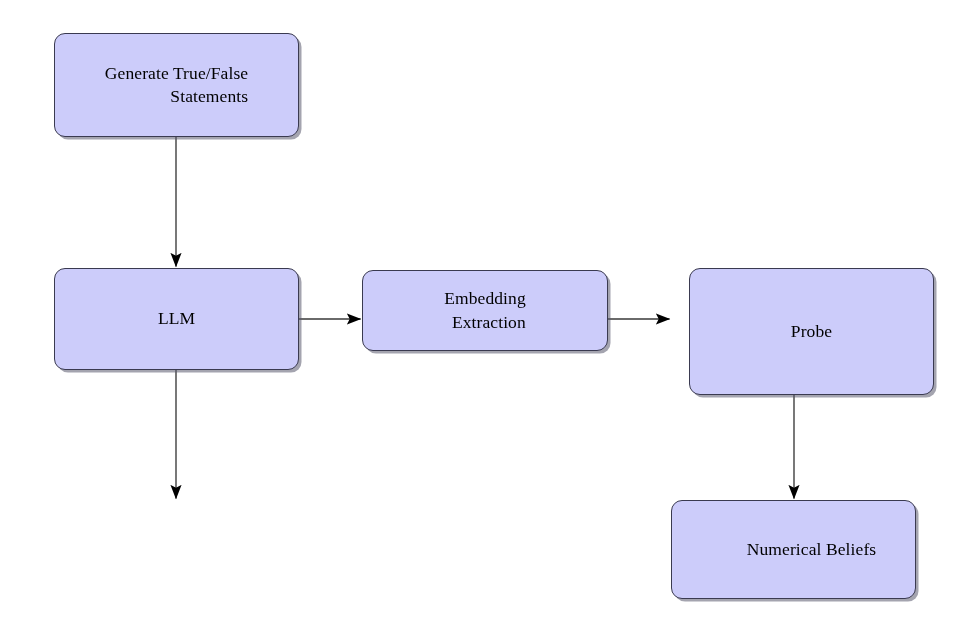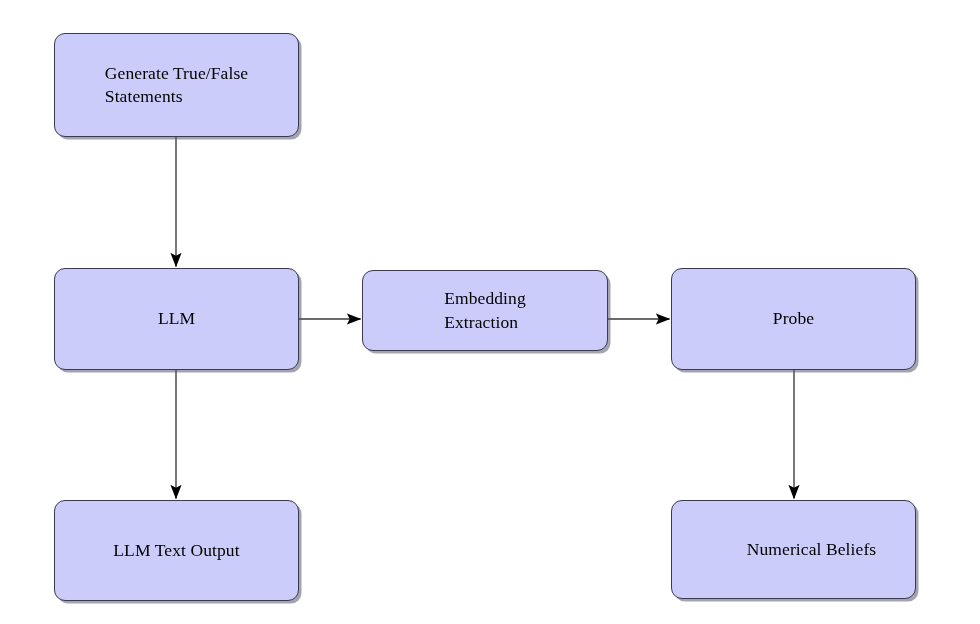--- a/index.html
+++ b/index.html
@@ -29,21 +29,21 @@
   .node {
     position: absolute;
     box-sizing: border-box;
     background: #ccccfa;
     border: 1.4px solid #3a3a50;
     border-radius: 11px;
     box-shadow: 3px 3px 0 -0.5px rgba(90,90,110,0.55);
     display: flex;
     align-items: center;
     justify-content: center;
-    text-align: left;
+    text-align: right;
     color: #000000;
     font-size: 17.5px;
     line-height: 1.33;
     letter-spacing: 0.1px;
     z-index: 2;
   }
   .node-label {
     display: block;
     padding: 0 10px;
     white-space: pre-line;
@@ -89,25 +89,22 @@
 
   <div class="node" style="left:54px; top:268px; width:245px; height:102px;">
     <span class="node-label">LLM</span>
   </div>
 
   <div class="node" style="left:362px; top:270px; width:246px; height:81px;">
     <span class="node-label">Embedding
 Extraction</span>
   </div>
 
-  <div class="node" style="left:671px; top:268px; width:245px; height:102px;">
+  <div class="node" style="left:689px; top:268px; width:245px; height:127px;">
     <span class="node-label">Probe</span>
   </div>
 
-  <div class="node" style="left:54px; top:500px; width:245px; height:101px;">
-    <span class="node-label">LLM Text Output</span>
-  </div>
 
   <div class="node" style="left:671px; top:500px; width:245px; height:99px;padding-left:36px;">
     <span class="node-label">Numerical Beliefs</span>
   </div>
 
 </div>
 
 </body></html>

